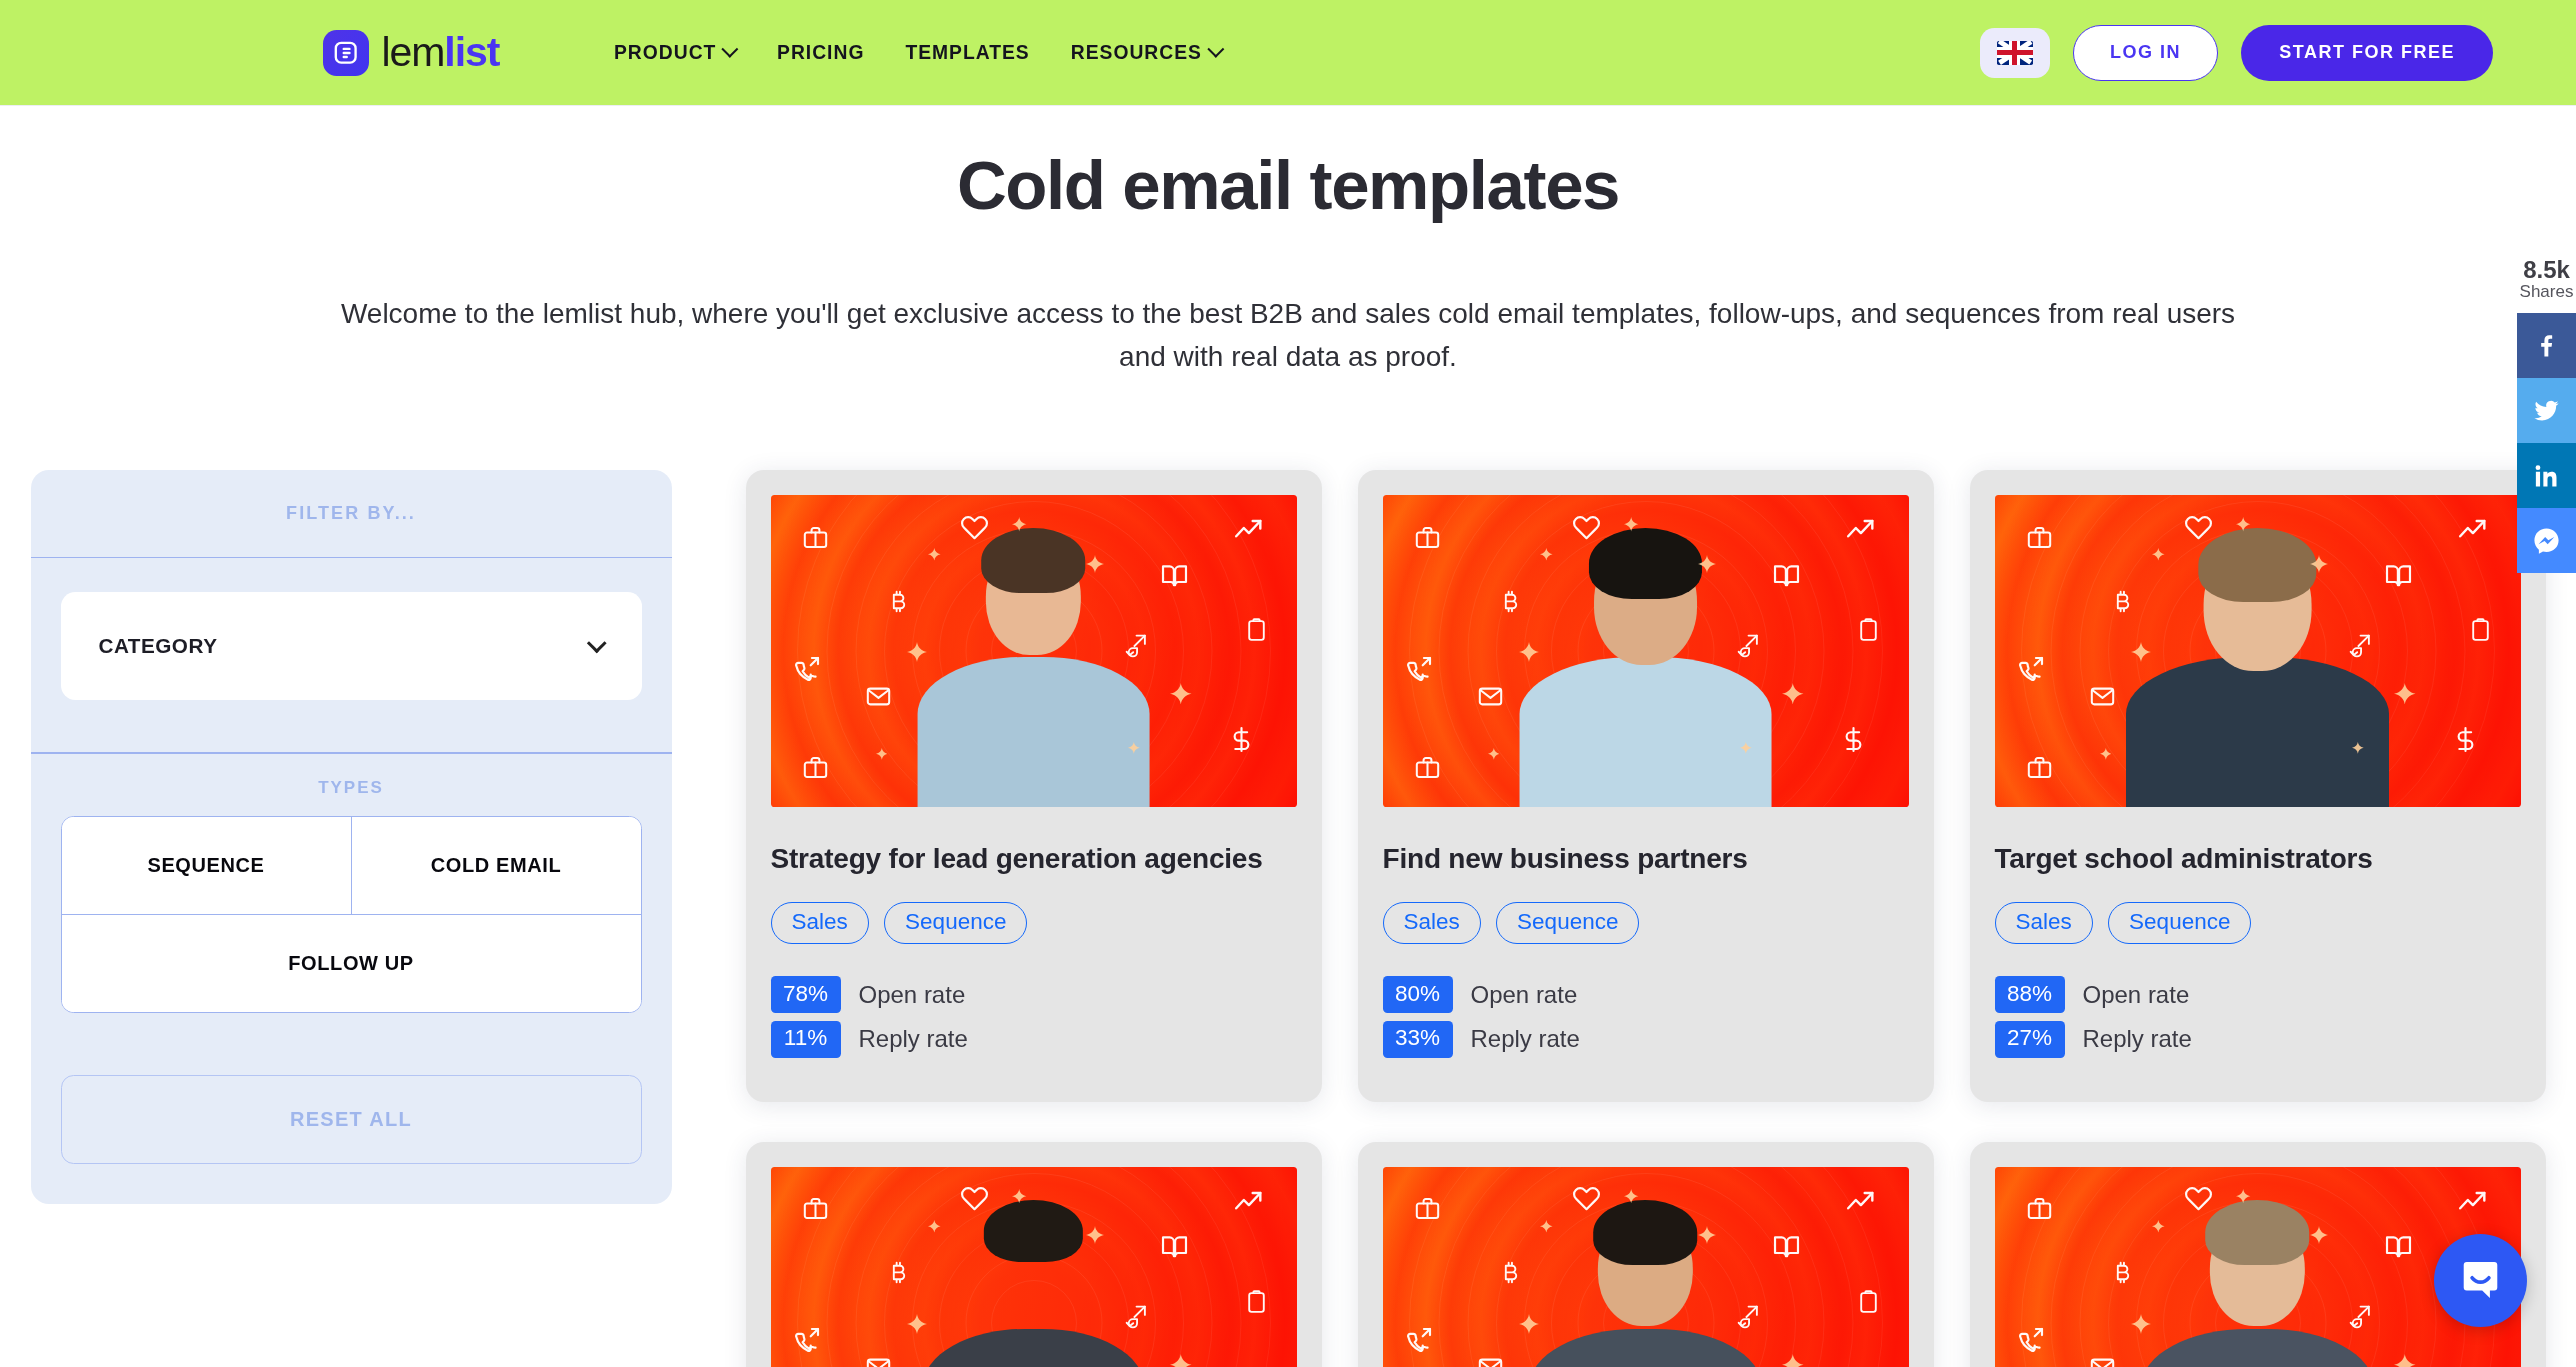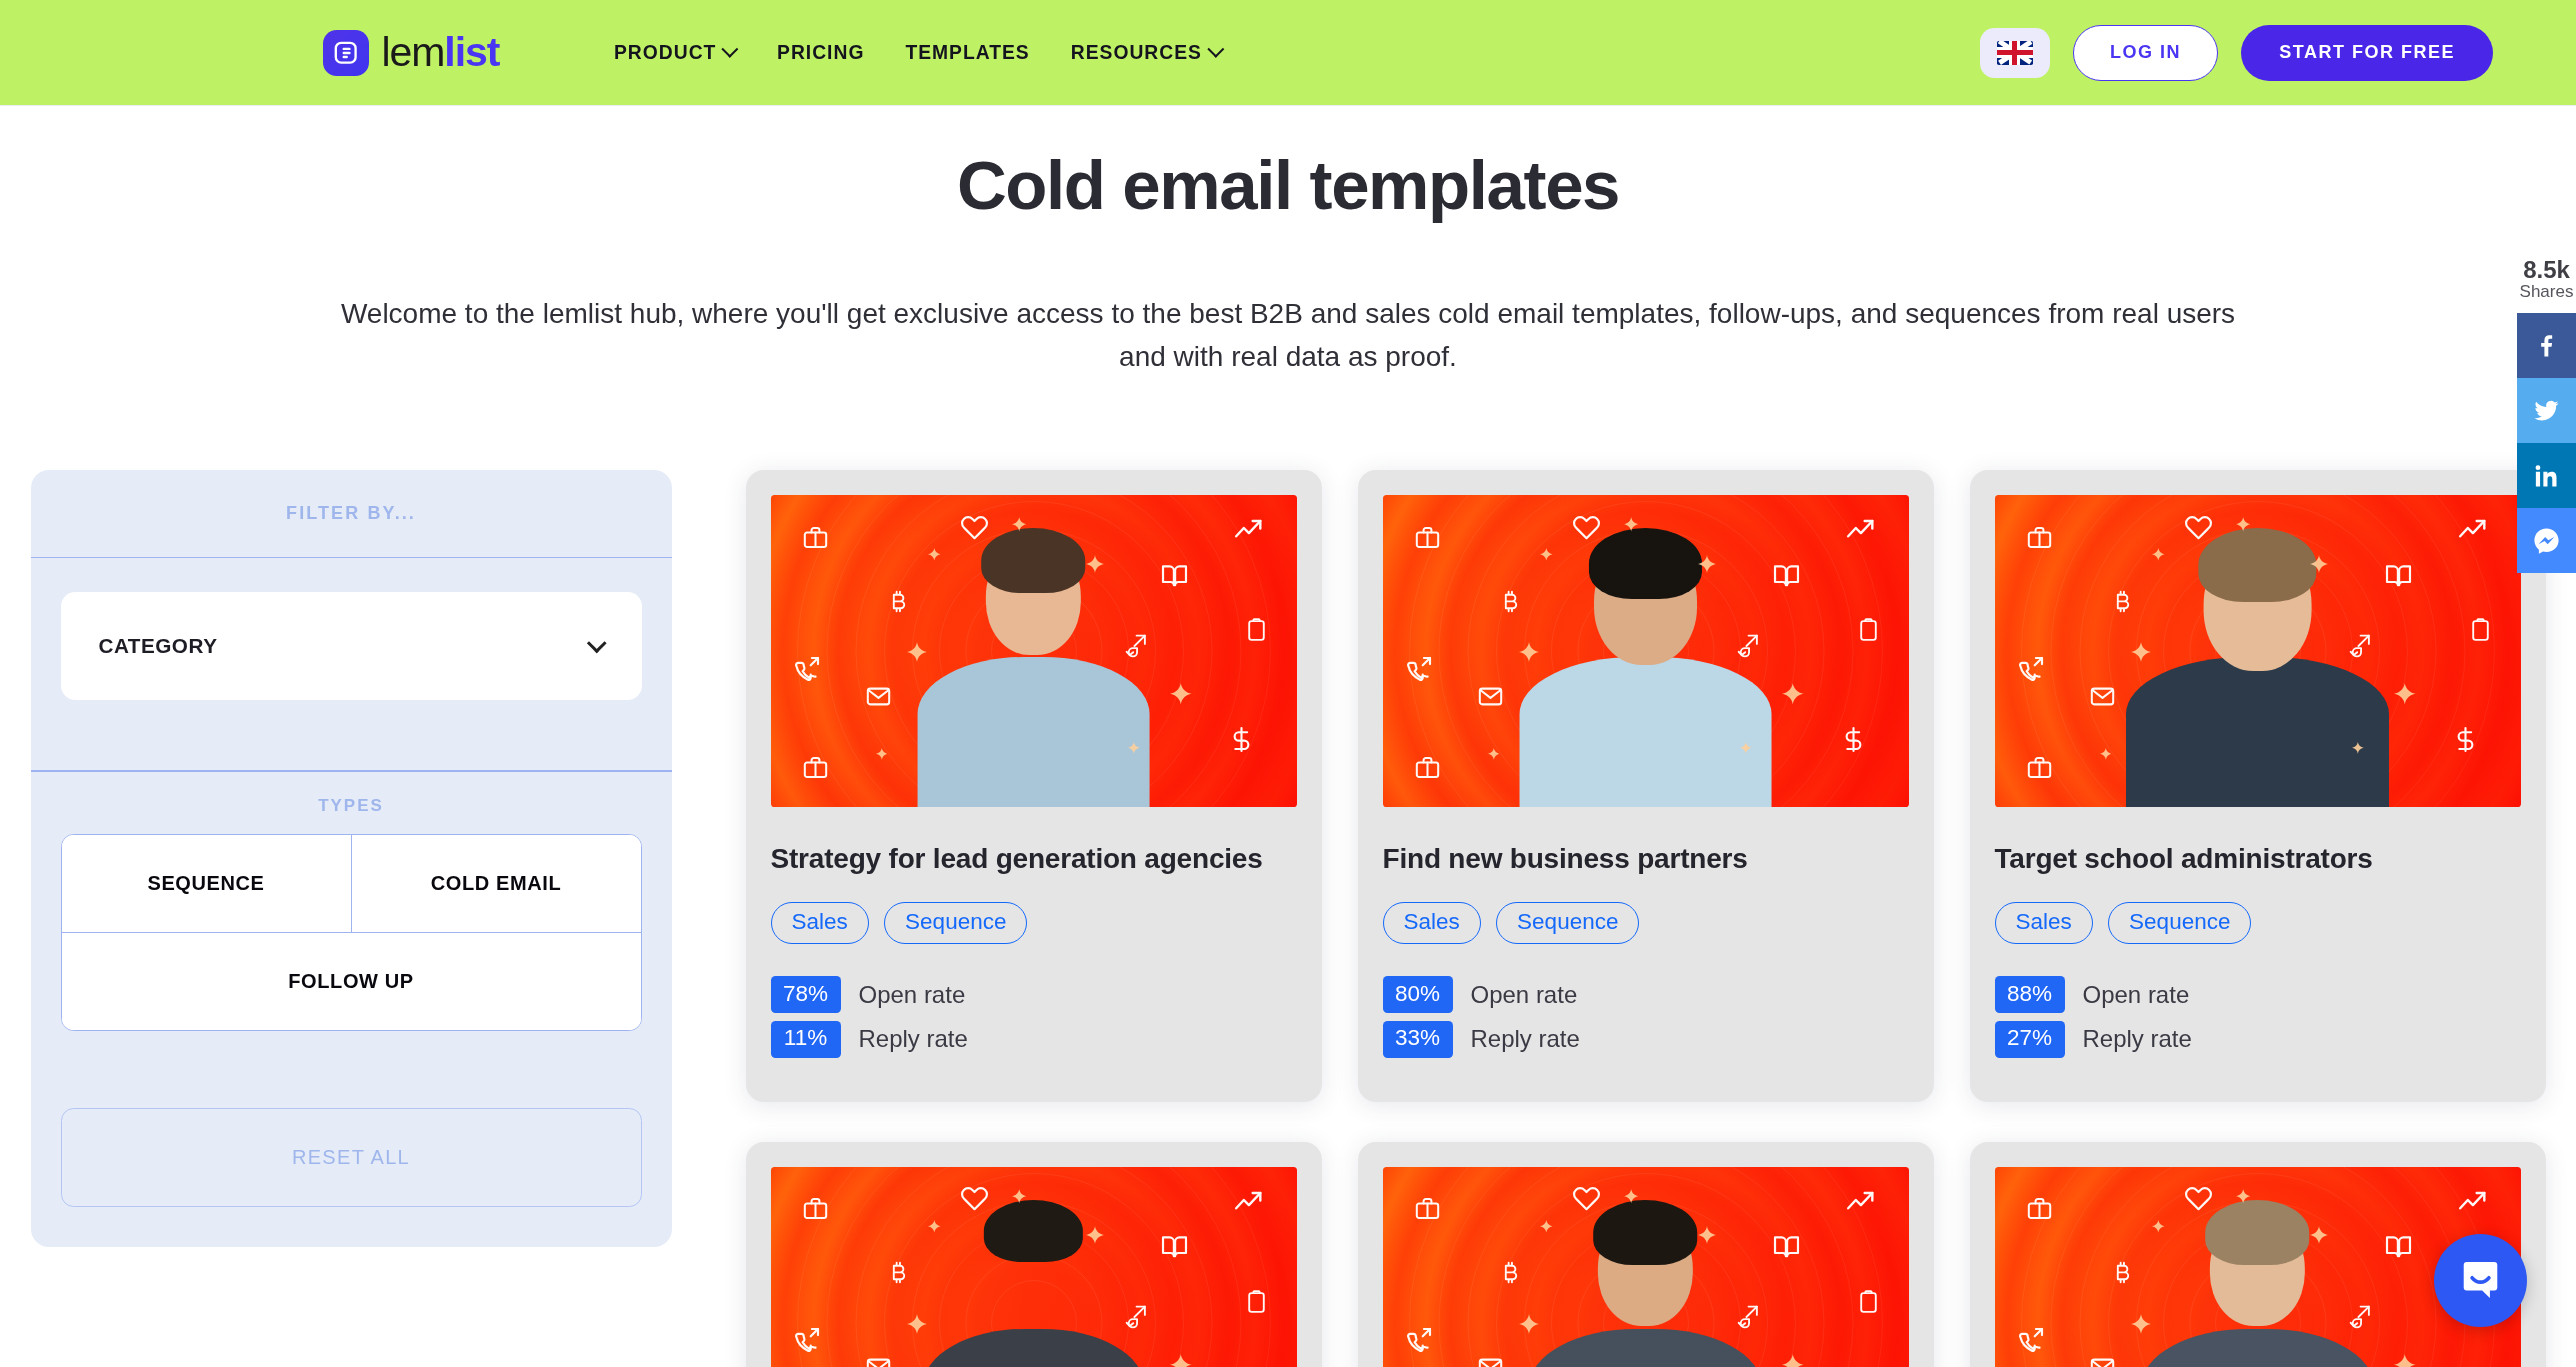--- a/index.html
+++ b/index.html
@@ -128,21 +128,21 @@
   }
   .sb-head {
     height: 88px; display: flex; align-items: center; justify-content: center;
     font-size: 18px; font-weight: 700; letter-spacing: 2.1px;
     color: #9fb6ec; border-bottom: 1.8px solid #9eb3f0;
   }
   .sb-body { padding: 34px 30px 40px; }
   .sb-select {
     height: 108px; background: #fff; border-radius: 14.4px;
     display: flex; align-items: center; justify-content: space-between;
-    padding: 0 38px; margin-bottom: 30px; cursor: pointer;
+    padding: 0 38px; margin-bottom: 12px; cursor: pointer;
   }
   .sb-select-label {
     font-size: 20.7px; font-weight: 700; letter-spacing: 0.5px; color: #1d1d26;
   }
   .chev-dark {
     width: 13.5px; height: 13.5px;
     border-right: 3.1px solid #222; border-bottom: 3.1px solid #222;
     transform: rotate(45deg) translate(-2.7px,-2.7px);
   }
   .sb-divider { height: 1.8px; background: #9eb3f0; }
@@ -157,24 +157,24 @@
   }
   .type-row { display: flex; }
   .type-cell {
     flex: 1; height: 97px; display: flex; align-items: center; justify-content: center;
     font-size: 20px; font-weight: 700; letter-spacing: 0.6px; color: #08080e;
     cursor: pointer; background: #fff;
   }
   .type-cell + .type-cell { border-left: 1.8px solid #9eb3f0; }
   .type-row + .type-row { border-top: 1.8px solid #9eb3f0; }
   .reset-btn {
-    margin: 37px 30px 0; height: 99px;
+    margin: 22px 30px 0; height: 89px;
     border: 1.8px solid #b4c5f4; border-radius: 12.6px;
     display: flex; align-items: center; justify-content: center;
-    font-size: 20px; font-weight: 400; letter-spacing: 1.3px;
+    font-size: 20px; font-weight: 700; letter-spacing: 1.3px;
     color: #9fb6ec; cursor: pointer;
   }
   .sb-bottom-pad { height: 40px; }
 
   
   .grid-wrap { flex: 1; padding-left: 74px; }
   .grid {
     display: grid;
     grid-template-columns: repeat(3, 1fr);
     gap: 40px 36px;

